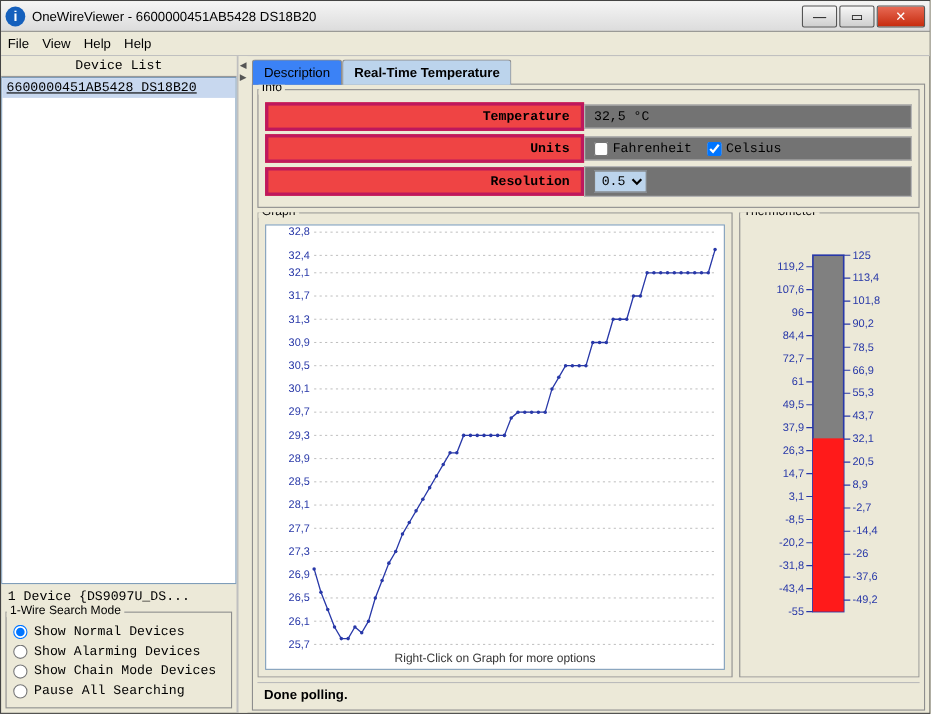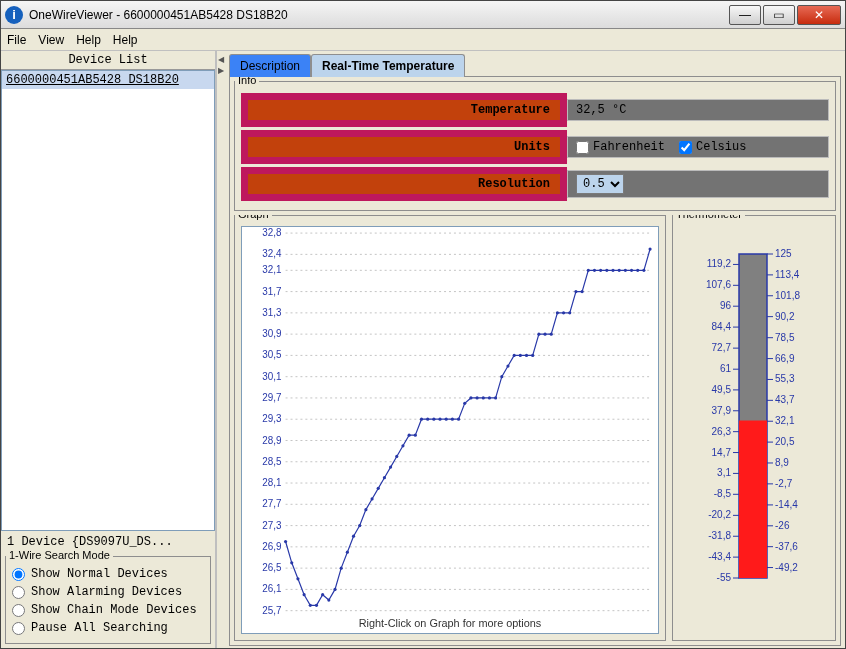--- a/index.html
+++ b/index.html
@@ -25,21 +25,21 @@
 .radio-row input { margin: 0; }
 .divider-grip { width: 8px; background: #ece9d8; display:flex; flex-direction:column; align-items:center; padding-top:4px; gap:2px;}
 .grip-arrow { font-size: 8px; color:#555; }
 .rightpanel { flex: 1; display: flex; flex-direction: column; padding: 2px 4px 2px 0; overflow: hidden; }
 .tabs { display: flex; gap: 0; padding-left: 4px; }
 .tab { padding: 4px 10px; border: 1px solid #8e8e8e; border-bottom: none; background: #3b82f6; font-size: 12px; border-top-left-radius:3px; border-top-right-radius:3px; position:relative; top:1px;}
 .tab.active { background: #bcd4ec; font-weight: bold; z-index:2; }
 .tabbody { flex: 1; border: 1px solid #8e8e8e; margin: 0 0 0 4px; display: flex; flex-direction: column; padding: 4px; gap:4px; overflow:hidden; }
 .infobox { border: 1px solid #8e8e8e; padding: 8px 6px 6px 6px; position: relative; }
 .inforow { display: flex; align-items: center; margin: 3px 0; }
-.inforow .lbl { width: 326px; text-align: right; font-family: "Courier New", monospace; font-size: 12px; font-weight: bold; padding-right: 10px; background:#c2410c; border:7px solid #be185d; padding-top:3px;padding-bottom:3px; }
+.inforow .lbl { width: 290px; text-align: right; font-family: "Courier New", monospace; font-size: 12px; font-weight: bold; padding-right: 10px; background:#ef4444; border:3px solid #be185d; padding-top:3px;padding-bottom:3px; }
 .inforow .val { flex: 1; font-family: "Courier New", monospace; font-size: 12px; padding:3px 8px; background:#737373; border:1px solid #bbb; display:flex; align-items:center; gap:14px;}
 .chk { display:flex; align-items:center; gap:4px;}
 .sel { border:1px solid #7a7a7a; background:#bcd4ec; padding:1px 2px; font-family:"Courier New",monospace; font-size:12px;}
 .midrow { flex:1; display:flex; gap:6px; overflow:hidden;}
 .graphbox { flex:1; border:1px solid #8e8e8e; position:relative; padding:10px 6px 6px 6px; display:flex; flex-direction:column;}
 .thermobox { width:164px; border:1px solid #8e8e8e; position:relative; padding:10px 6px 6px 6px;}
 .chartwrap { flex:1; background:#fff; border:1px solid #7f9db9; position:relative; overflow:hidden;}
 svg text { font-family: Arial, sans-serif; }
 .status { padding:3px 6px; font-size:12px; font-weight:bold; border-top:1px solid #bbb;}
 .thermo-svg { display:block; margin:10px auto 0 auto;}
@@ -305,16 +305,17 @@
                 <line x1="88" y1="289.8" x2="94" y2="289.8" stroke="#2838a8"></line>
                 <text x="96" y="292.8" text-anchor="start" font-size="10" fill="#2838a8">-26</text>
                 <line x1="88" y1="310.68" x2="94" y2="310.68" stroke="#2838a8"></line>
                 <text x="96" y="313.68" text-anchor="start" font-size="10" fill="#2838a8">-37,6</text>
                 <line x1="88" y1="331.56" x2="94" y2="331.56" stroke="#2838a8"></line>
                 <text x="96" y="334.56" text-anchor="start" font-size="10" fill="#2838a8">-49,2</text>
               </svg>
           </div>
         </div>
 
+        <div class="status">Done polling.</div>
       </div>
     </div>
   </div>
 </div>
 
 </body></html>

